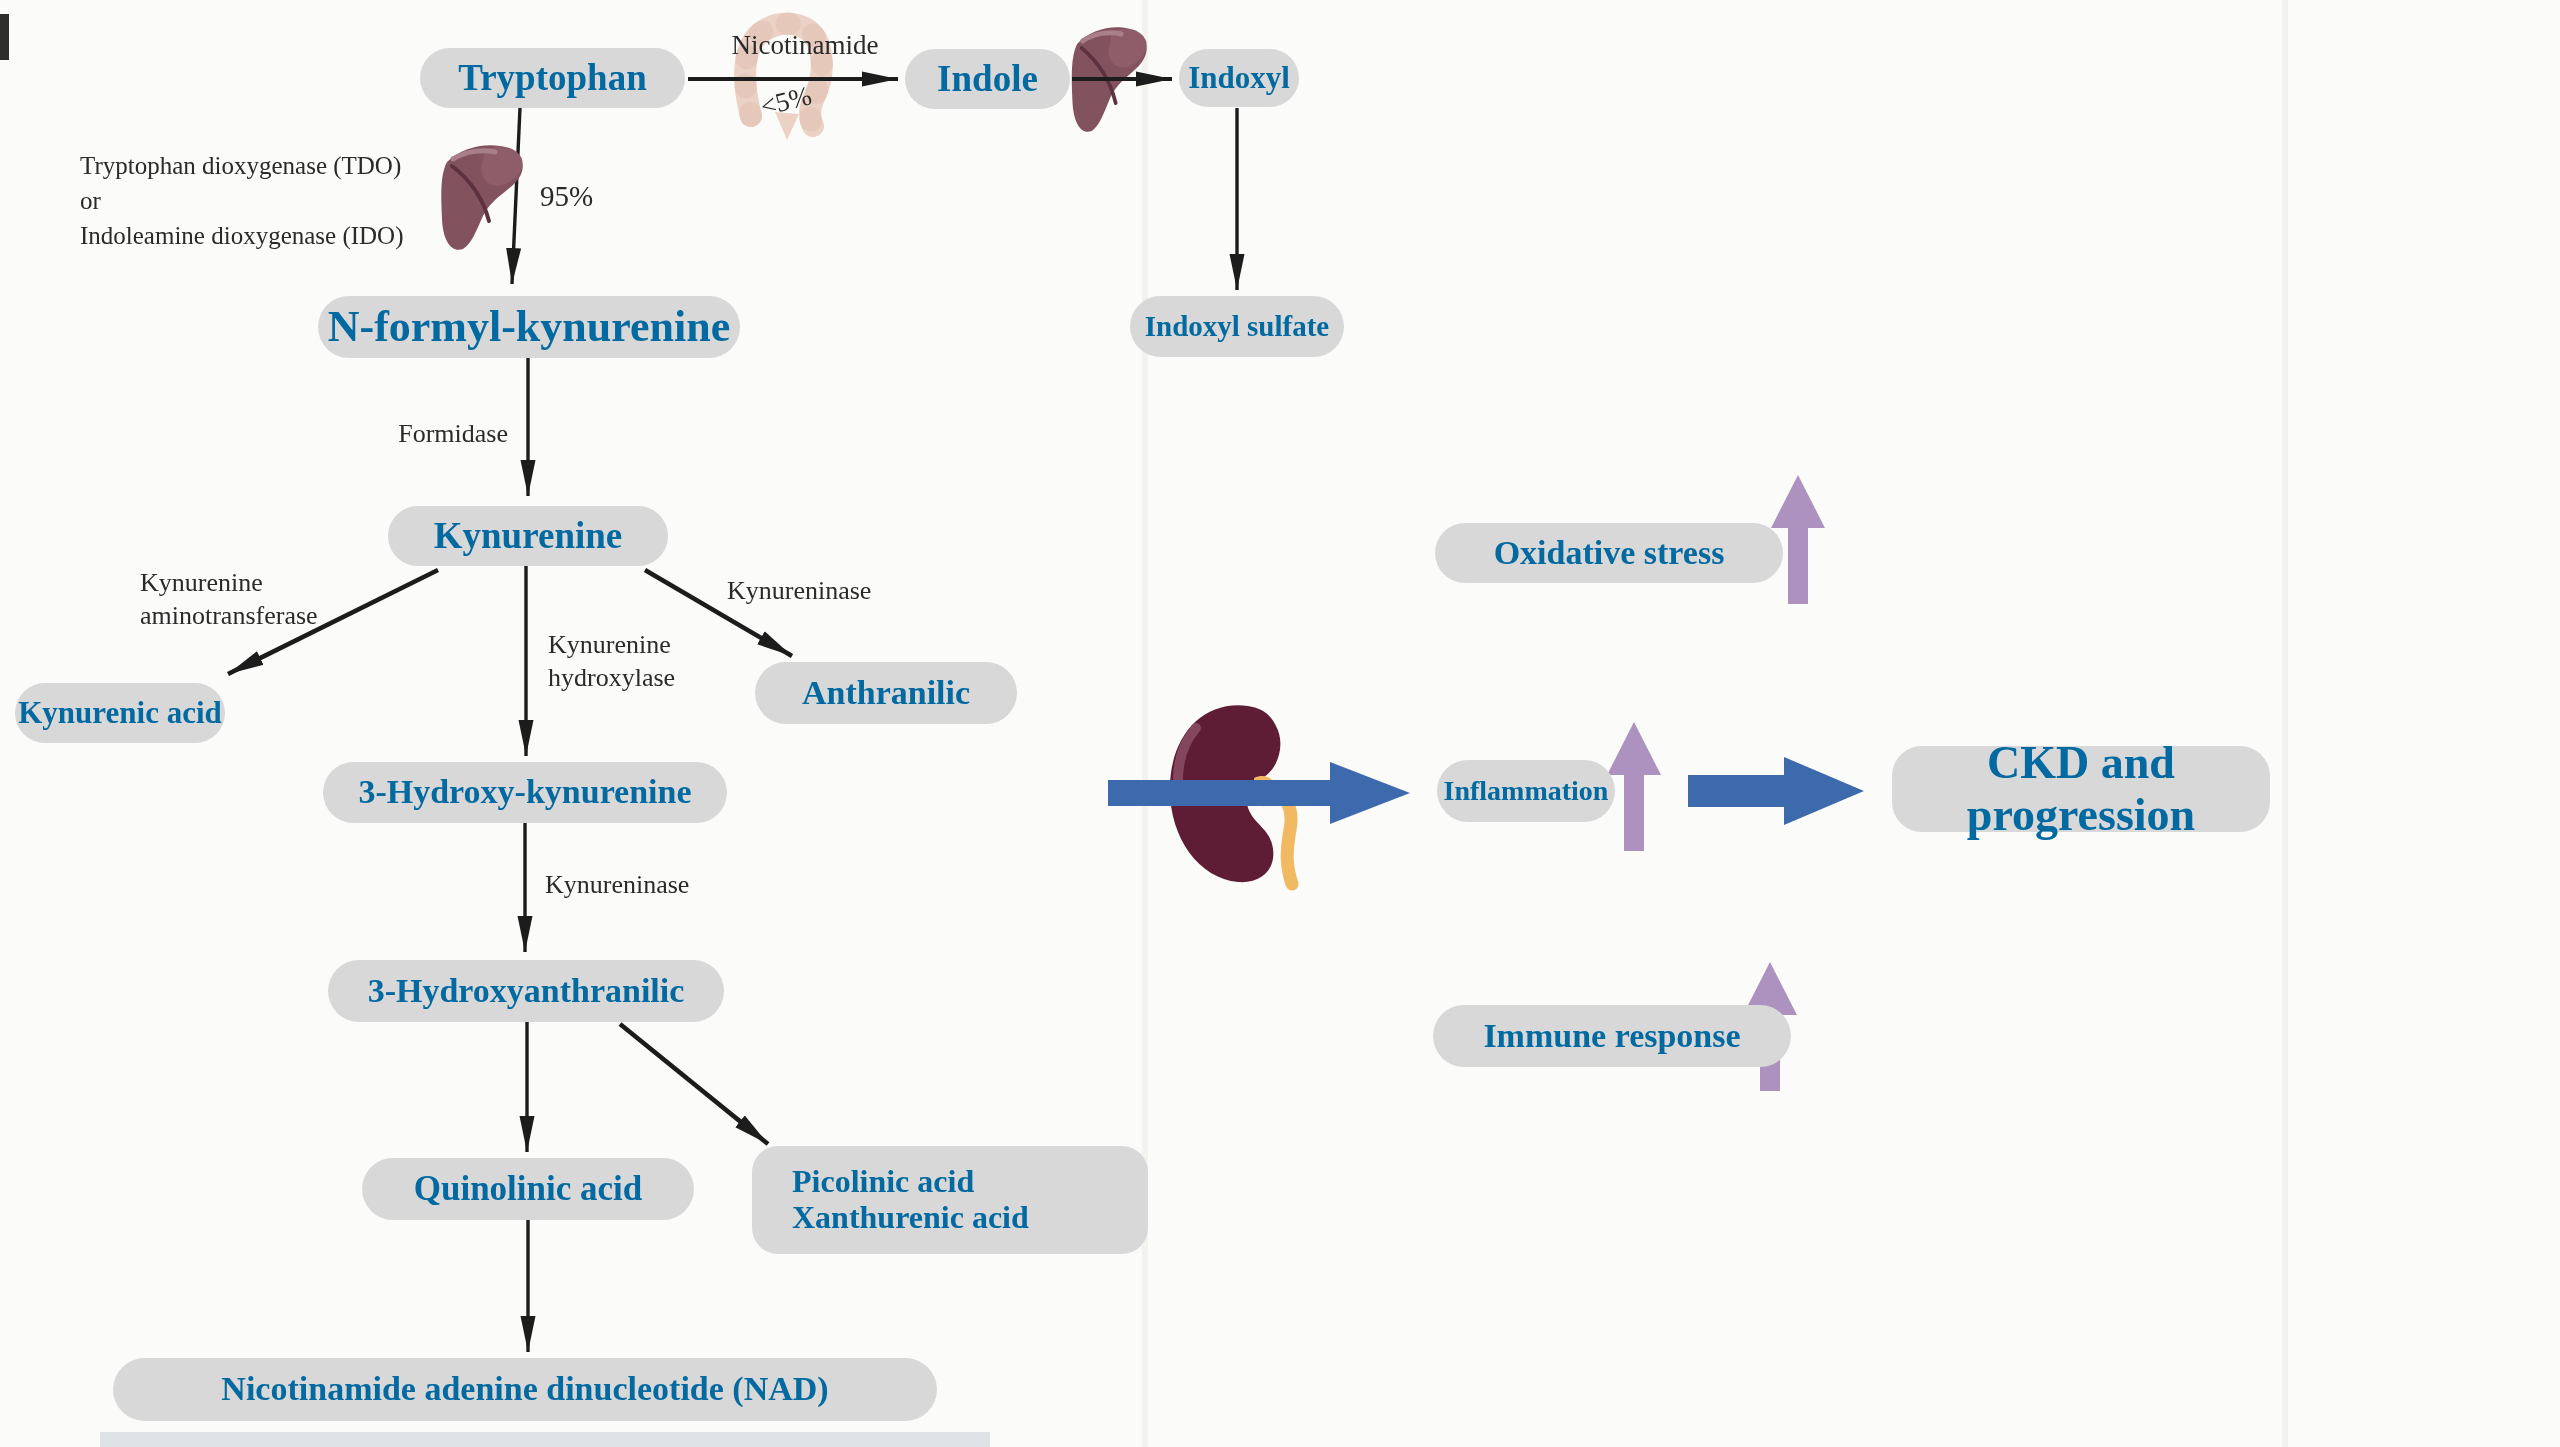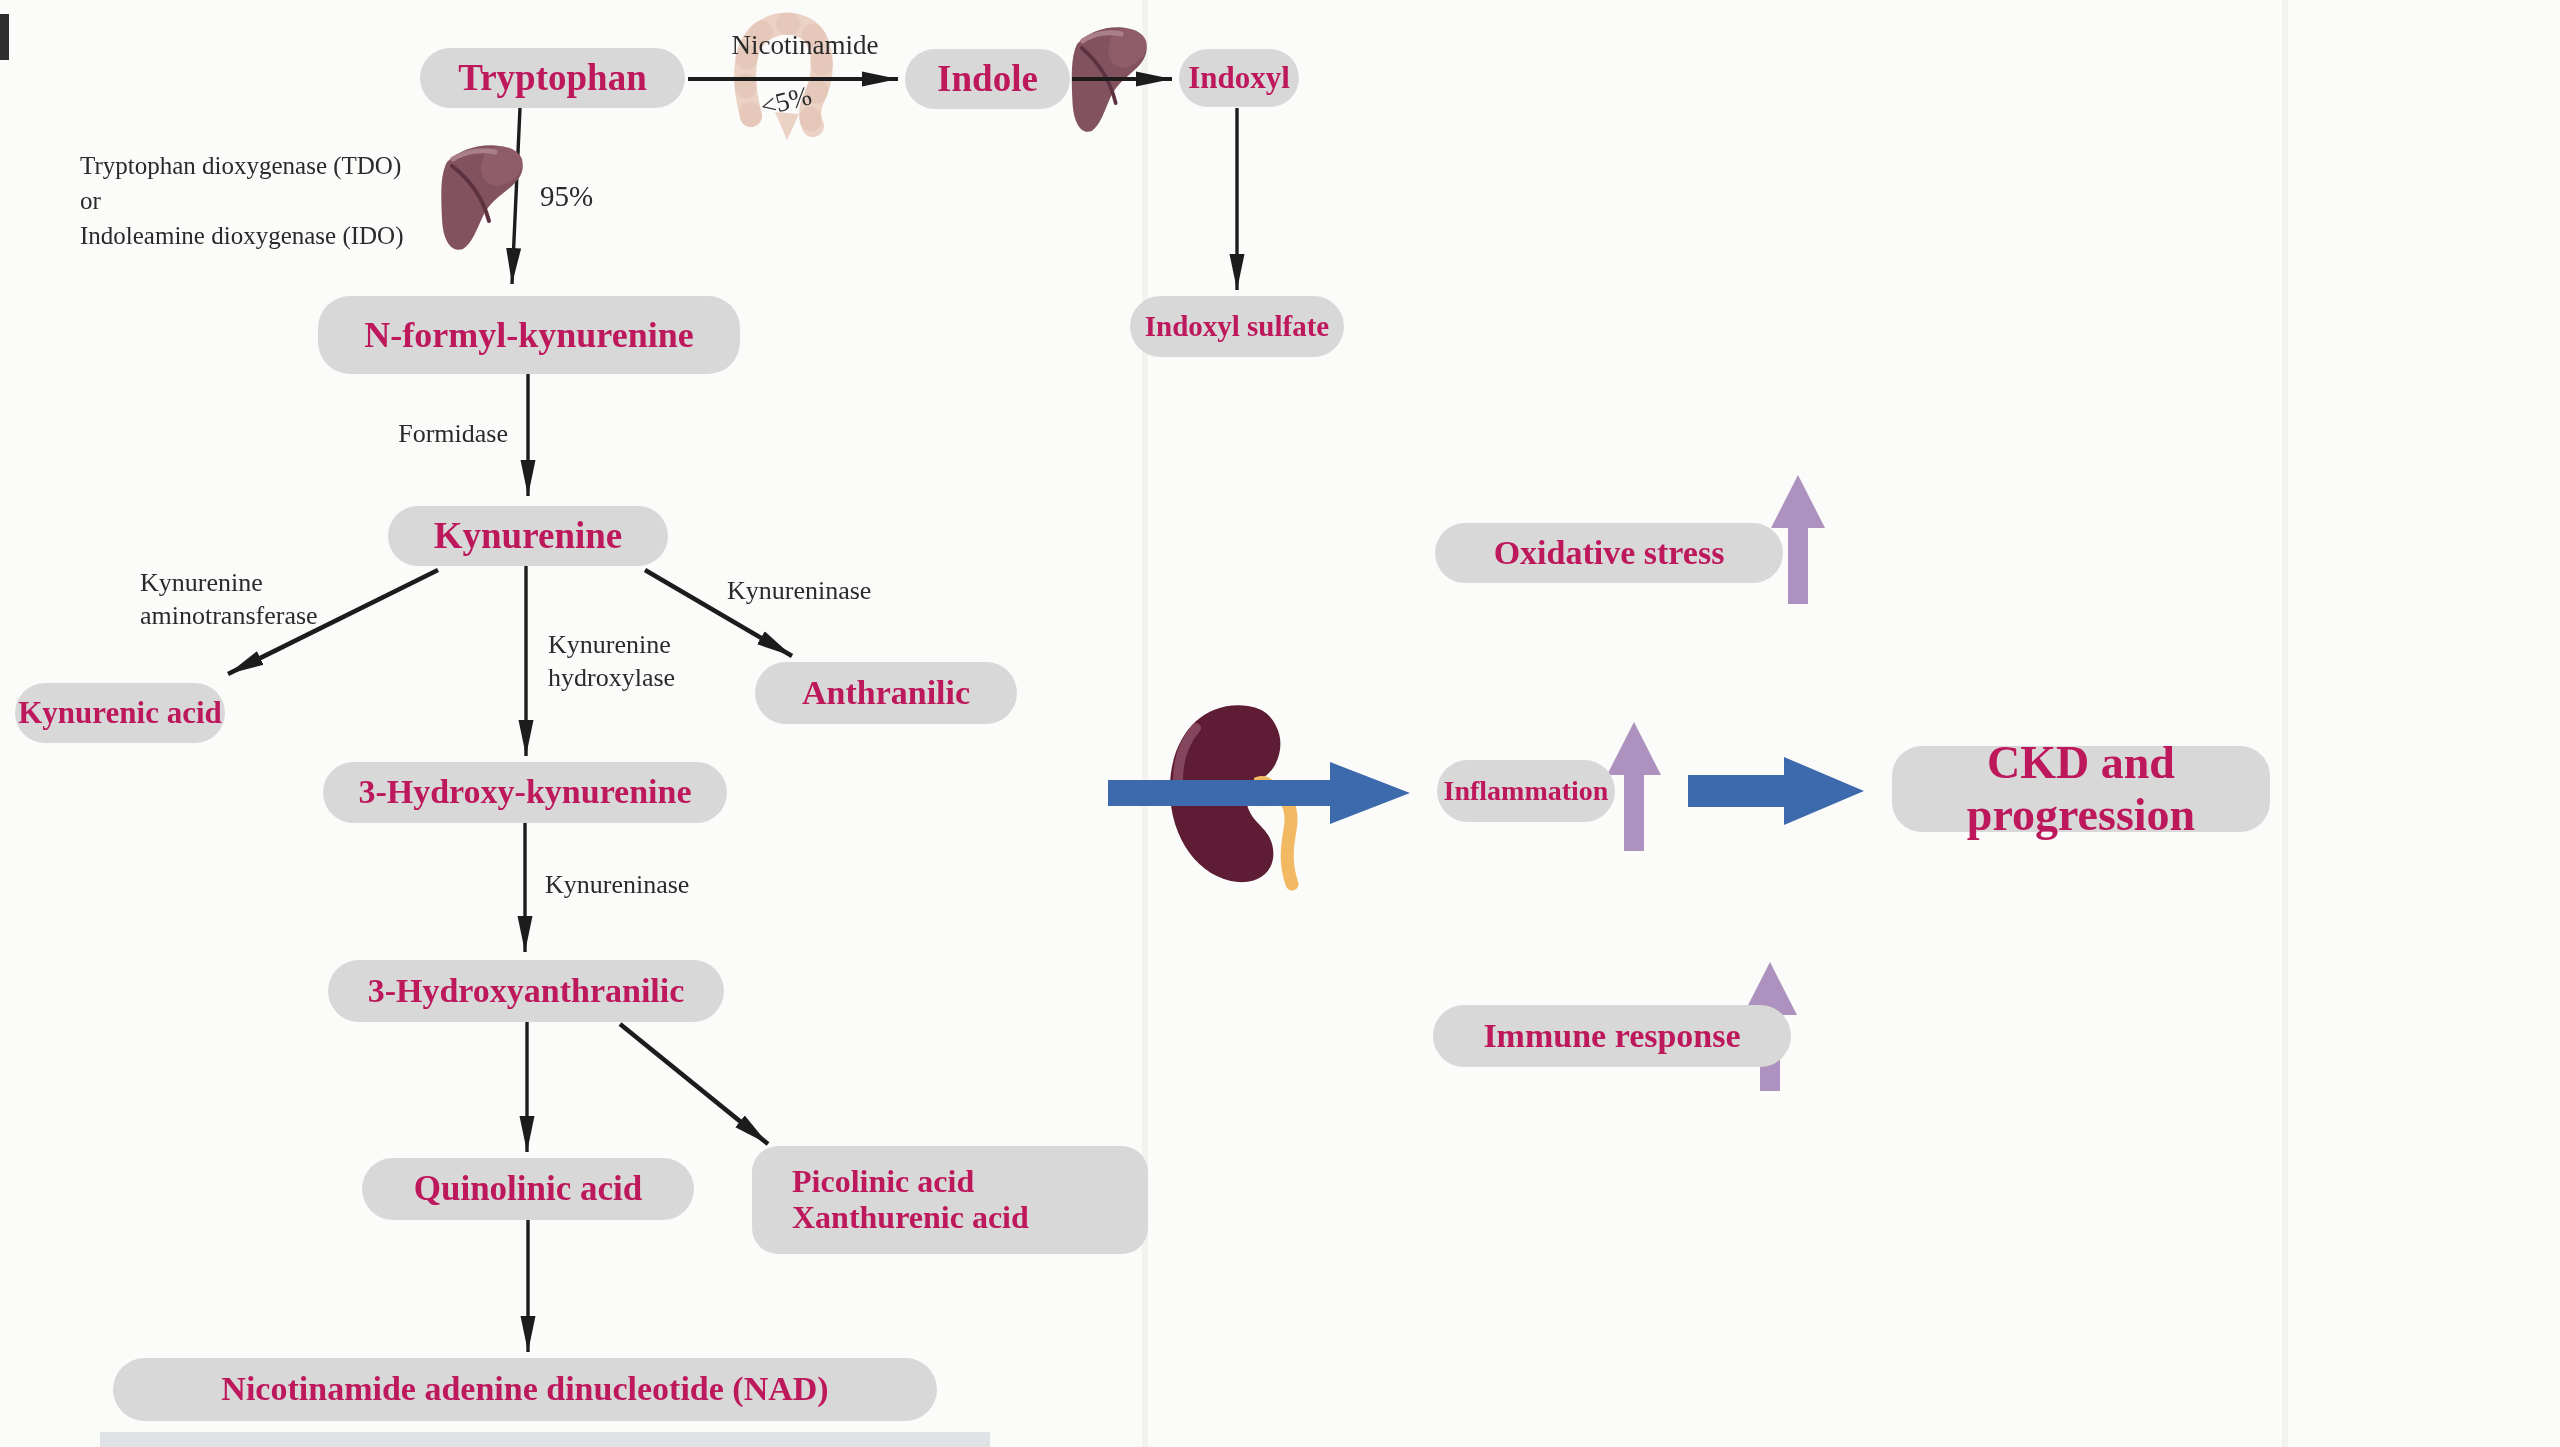--- a/index.html
+++ b/index.html
@@ -4,21 +4,21 @@
 <style>
   html,body{margin:0;padding:0;background:#ffffff;}
   #canvas{
     position:relative;width:2560px;height:1447px;overflow:hidden;
     background:#fbfbfa;
     font-family:"Liberation Serif","DejaVu Serif",serif;
   }
   .seam{position:absolute;top:0;bottom:0;width:6px;background:#f2f2ef;}
   .node{
     position:absolute;display:flex;align-items:center;justify-content:center;
-    background:#d8d8d8;border-radius:32px;color:#be185d;font-weight:bold;
+    background:#d8d8d8;border-radius:32px;color:#0369a1;font-weight:bold;
     text-align:center;line-height:1.12;z-index:3;
   }
   .lbl{
     position:absolute;color:#2a2a2a;z-index:4;line-height:1.28;
     font-family:"Liberation Serif","DejaVu Serif",serif;
   }
   svg.layer{position:absolute;left:0;top:0;z-index:2;}
   .edge-tick{position:absolute;left:0;top:14px;width:9px;height:46px;background:#2e2e2e;z-index:1;}
   .bottom-strip{position:absolute;left:100px;top:1432px;width:890px;height:15px;background:#e0e3e6;z-index:1;}
 </style>
@@ -99,21 +99,21 @@
   <div class="node" style="left:905px;top:49px;width:165px;height:60px;font-size:37px;">
       <span>Indole</span>
     </div>
   <div class="node" style="left:1179px;top:49px;width:120px;height:58px;font-size:31px;">
       <span>Indoxyl</span>
     </div>
   <div class="node" style="left:1130px;top:296px;width:214px;height:61px;font-size:29px;">
       <span>Indoxyl sulfate</span>
     </div>
 
-  <div class="node" style="left:318px;top:296px;width:422px;height:78px;font-size:36px;">
+  <div class="node" style="left:318px;top:296px;width:422px;height:62px;font-size:44px;">
       <span>N-formyl-kynurenine</span>
     </div>
   <div class="node" style="left:388px;top:506px;width:280px;height:60px;font-size:37px;">
       <span>Kynurenine</span>
     </div>
   <div class="node" style="left:15px;top:683px;width:210px;height:60px;font-size:31px;">
       <span>Kynurenic acid</span>
     </div>
   <div class="node" style="left:755px;top:662px;width:262px;height:62px;font-size:34px;">
       <span>Anthranilic</span>

